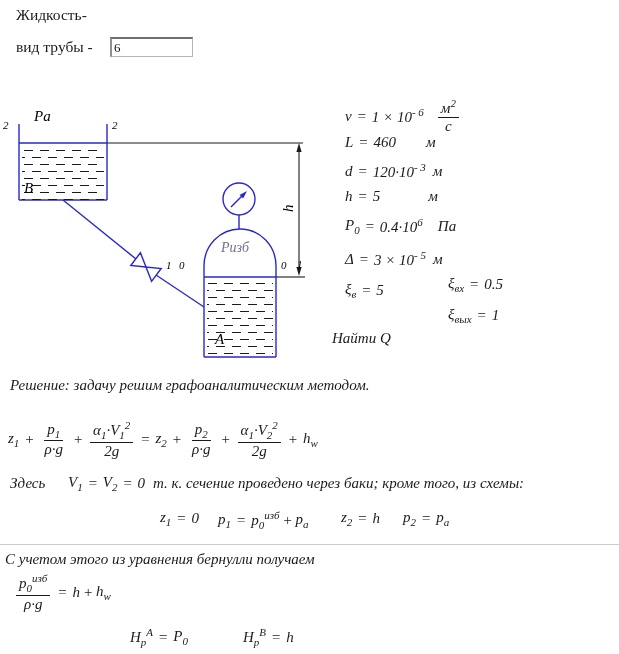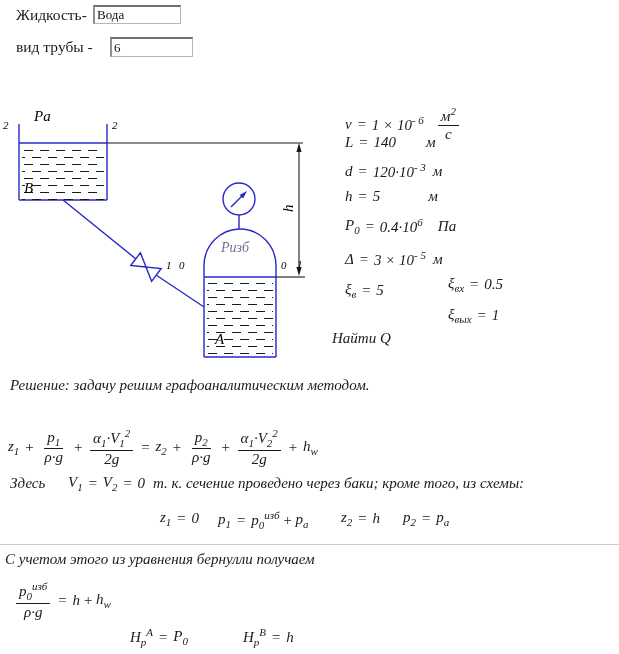--- a/index.html
+++ b/index.html
@@ -9,33 +9,32 @@
   .lbl{position:absolute;font-size:15.5px;white-space:nowrap;}
   .mc-input{position:absolute;box-sizing:border-box;background:#fff;color:#111;
         border:1px solid #b5b5b5;border-top:2px solid #707070;border-left:2px solid #8f8f8f;
         font:13px "Liberation Serif",serif;font-style:normal;padding:0 2px;}
   .txt{position:absolute;font-style:italic;font-size:15px;white-space:nowrap;}
   .frow{position:absolute;font-style:italic;font-size:15px;white-space:nowrap;
         display:inline-flex;align-items:center;}
   .frow sub,.txt sub{font-size:11px;}
   .frow sup,.txt sup{font-size:11px;}
   .op{margin:0 5px;}
-  .frac{display:inline-flex;flex-direction:column;align-items:center;margin:8px 2px;line-height:1.15;}
+  .frac{display:inline-flex;flex-direction:column;align-items:center;margin:0 2px;line-height:1.15;}
   .frac .num{padding:0 3px;border-bottom:1px solid currentColor;text-align:center;}
   .frac .den{padding:0 3px;}
   .sep{position:absolute;height:1px;background:#ccc;}
   svg text{font-family:"Liberation Serif",serif;font-style:italic;}
 </style>
 </head>
 <body>
 
 <div class="page">
 
   <div class="lbl" style="left:16px;top:6px">Жидкость-</div>
-  <input class="mc-input" style="left: 93px; top: 5px; width: 88px; height: 19px;" value="Вода">
   <div class="lbl" style="left:16px;top:38px">вид трубы -</div>
   <input class="mc-input" style="left: 110px; top: 37px; width: 83px; height: 20px;" value="6">
 
   <svg class="abs" style="left:0;top:0" width="340" height="370" viewBox="0 0 340 370">
     <defs>
       <pattern id="waves" width="16" height="14" patternUnits="userSpaceOnUse">
         <line x1="0" y1="3.5" x2="9" y2="3.5" stroke="#1a1a1a" stroke-width="1"></line>
         <line x1="8" y1="10.5" x2="17" y2="10.5" stroke="#1a1a1a" stroke-width="1"></line>
         <line x1="-8" y1="10.5" x2="1" y2="10.5" stroke="#1a1a1a" stroke-width="1"></line>
       </pattern>
@@ -101,21 +100,21 @@
     <span><span>1 × 10</span><sup>- 6</sup></span>
     <span class="frac" style="margin-left:14px">
       <span class="num"><span>м</span><sup>2</sup></span>
       <span class="den">c</span>
     </span>
   </div>
 
   <div class="frow" style="left:345px;top:134px">
     <span>L</span>
     <span class="op">=</span>
-    <span>140</span>
+    <span>460</span>
     <span style="margin-left:30px">м</span>
   </div>
 
   <div class="frow" style="left:345px;top:161px">
     <span>d</span>
     <span class="op">=</span>
     <span><span>120·10</span><sup>- 3</sup></span>
     <span style="margin-left:7px">м</span>
   </div>
 

